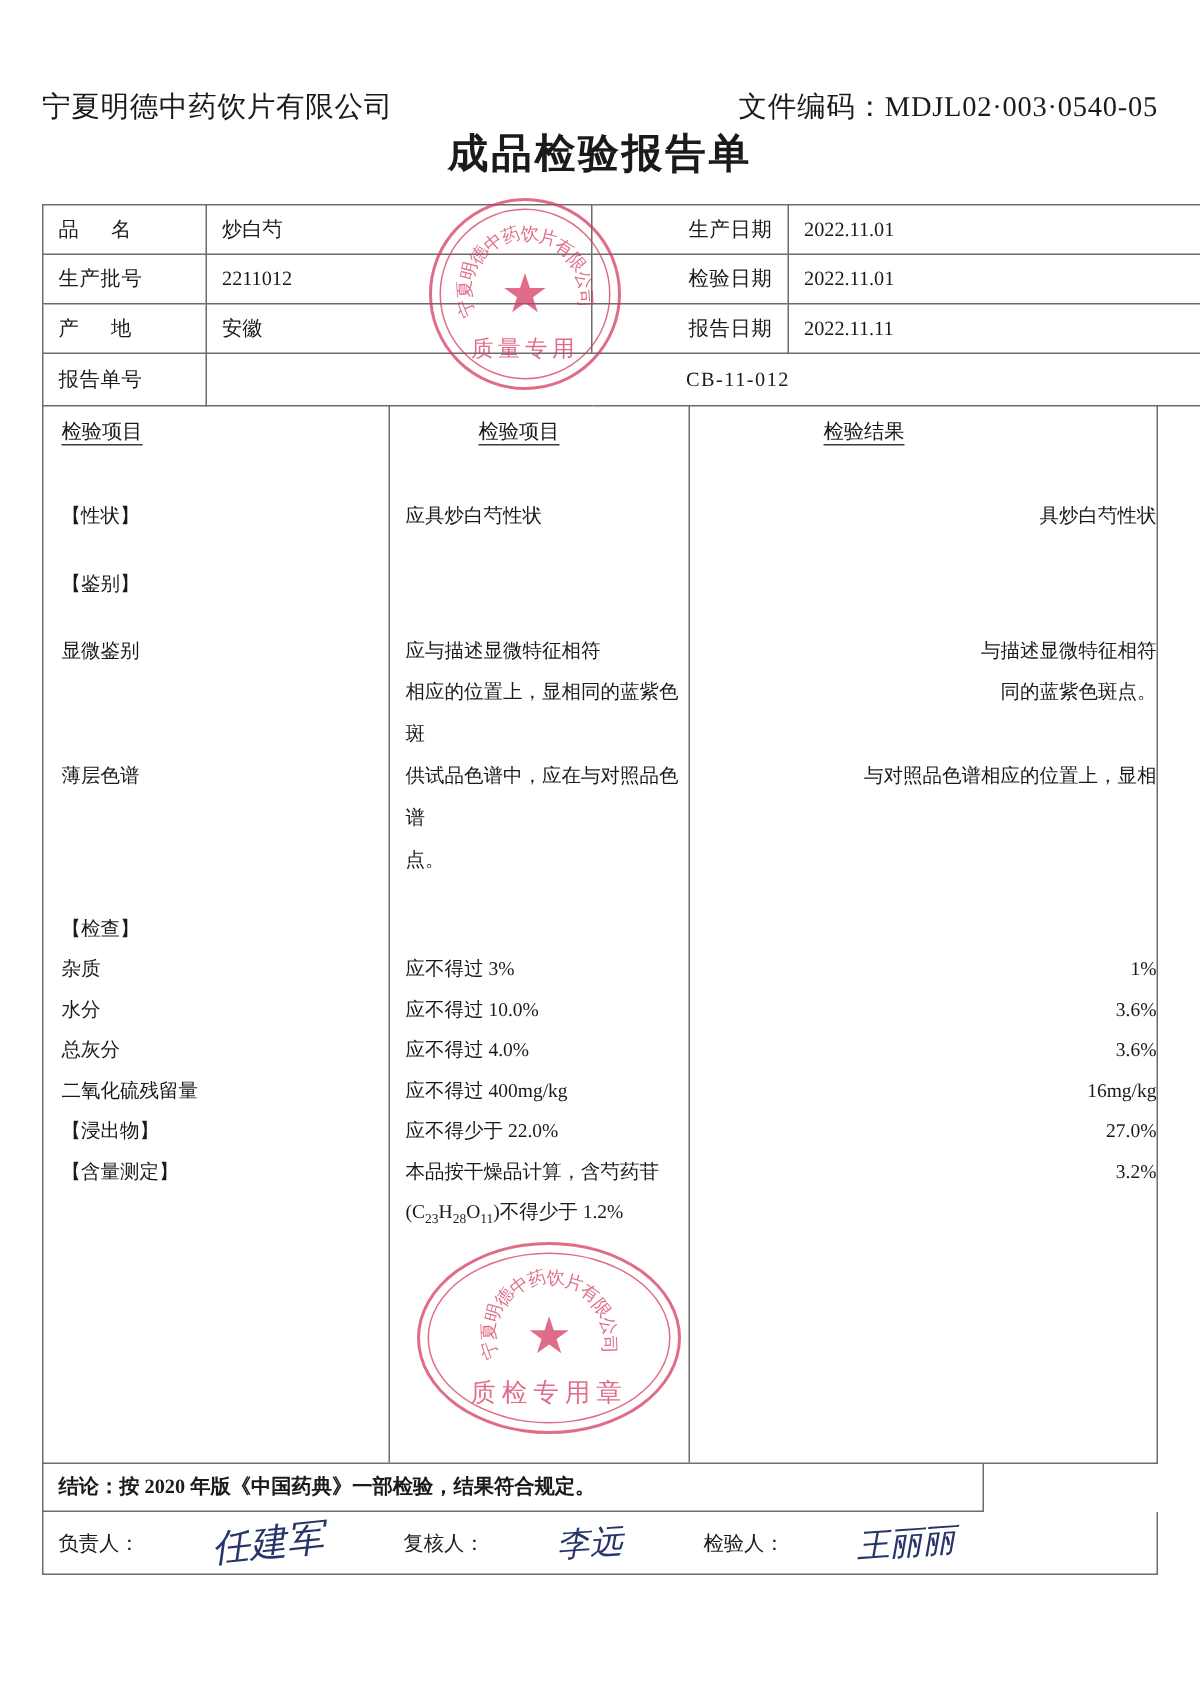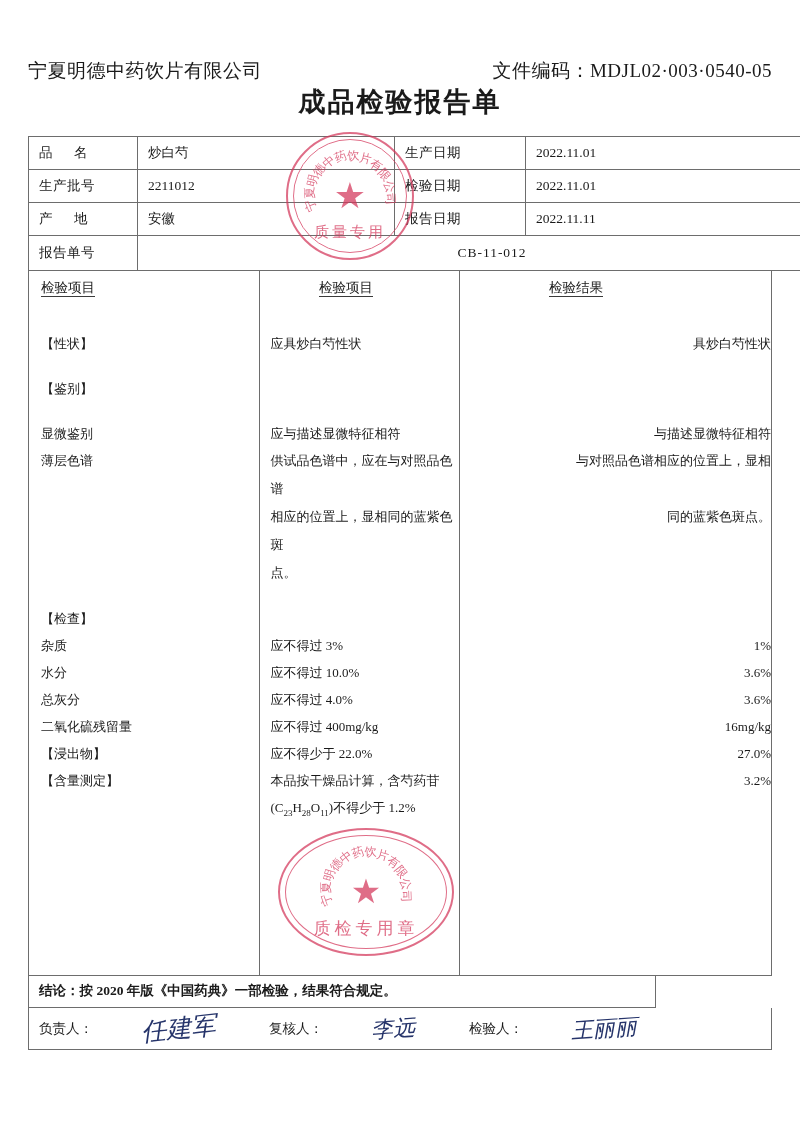--- a/index.html
+++ b/index.html
@@ -60,21 +60,21 @@
   .lbl {
     letter-spacing: 4px;
     white-space: nowrap;
   }
   .lbl-wide {
     letter-spacing: 0.5px;
     white-space: nowrap;
   }
   td.c-label { width: 88px; }
   td.c-value { width: 236px; }
-  td.c-label2 { width: 110px; }
+  td.c-label2 { width: 110px; text-align: right; }
   td.c-value2 { width: 300px; }
   tr.r1 td { height: 32px; }
   .report-no-row td { height: 34px; }
   .report-no-val {
     text-align: center;
     letter-spacing: 1px;
   }
   
   .insp-wrap {
     position: absolute;
@@ -314,28 +314,28 @@
         <div class="cell-std"></div>
         <div class="cell-res"></div>
       </div>
       <div class="row spacer"></div>
       <div class="row">
         <div class="cell-item">显微鉴别</div>
         <div class="cell-std">应与描述显微特征相符</div>
         <div class="cell-res">与描述显微特征相符</div>
       </div>
       <div class="row tall">
+        <div class="cell-item"></div>
+        <div class="cell-std">相应的位置上，显相同的蓝紫色斑</div>
+        <div class="cell-res">同的蓝紫色斑点。</div>
+      </div>
+      <div class="row tall">
         <div class="cell-item">薄层色谱</div>
         <div class="cell-std">供试品色谱中，应在与对照品色谱</div>
         <div class="cell-res">与对照品色谱相应的位置上，显相</div>
-      </div>
-      <div class="row tall">
-        <div class="cell-item"></div>
-        <div class="cell-std">相应的位置上，显相同的蓝紫色斑</div>
-        <div class="cell-res">同的蓝紫色斑点。</div>
       </div>
       <div class="row tall">
         <div class="cell-item"></div>
         <div class="cell-std">点。</div>
         <div class="cell-res"></div>
       </div>
       <div class="row spacer"></div>
       <div class="row">
         <div class="cell-item">【检查】</div>
         <div class="cell-std"></div>

